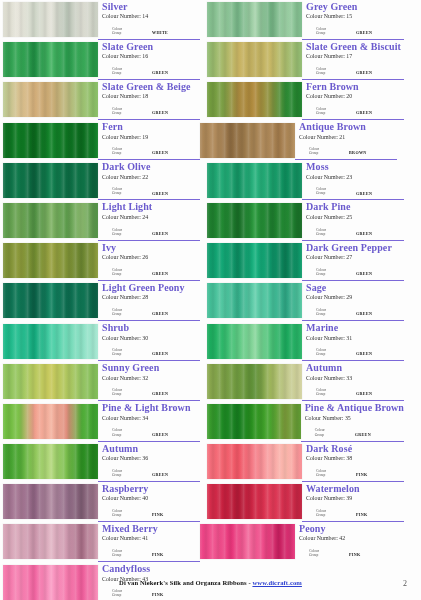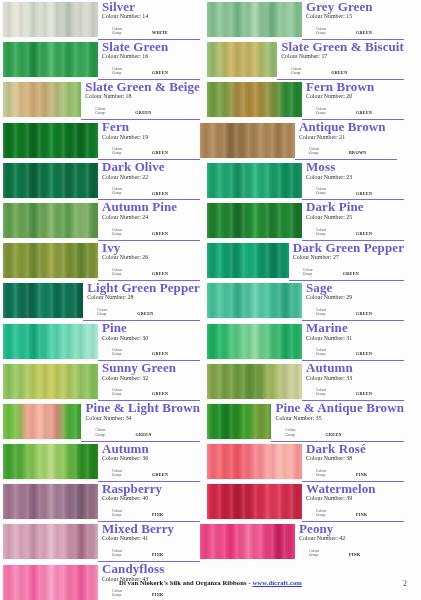--- a/index.html
+++ b/index.html
@@ -55,21 +55,21 @@
   .info{
     flex:1;
     padding-left:4px;
     position:relative;
     display:flex;
     flex-direction:column;
   }
   .c-name{
     color:#6a5acd;
     font-weight:bold;
-    font-size:13px;
+    font-size:10px;
     line-height:9px;
     letter-spacing:.1px;
     white-space:nowrap;
     margin-top:0.5px;
   }
   .c-number{
     color:#333333;
     font-size:5.9px;
     line-height:8px;
     margin-top:1.5px;
@@ -297,21 +297,21 @@
             <div class="grp-value">GREEN</div>
           </div>
           <div class="rule"></div>
         </div>
       </div>
       <div class="entry">
         <div class="swatch" style="background: linear-gradient(90deg, rgb(91, 154, 74) 0%, rgb(111, 167, 86) 17%, rgb(79, 143, 66) 33%, rgb(127, 178, 100) 50%, rgb(93, 156, 76) 67%, rgb(138, 185, 110) 83%, rgb(76, 140, 64) 100%);">
           <div class="streaks"></div>
         </div>
         <div class="info">
-          <div class="c-name">Autumn Pine</div>
+          <div class="c-name">Light Light</div>
           <div class="c-number">Colour Number: 24</div>
           <div class="grp-row">
             <div class="grp-label">
               <div>Colour</div>
               <div>Group</div>
             </div>
             <div class="grp-value">GREEN</div>
           </div>
           <div class="rule"></div>
         </div>
@@ -365,21 +365,21 @@
             <div class="grp-value">GREEN</div>
           </div>
           <div class="rule"></div>
         </div>
       </div>
       <div class="entry">
         <div class="swatch" style="background: linear-gradient(90deg, rgb(13, 107, 78) 0%, rgb(16, 122, 88) 17%, rgb(10, 94, 69) 33%, rgb(19, 132, 97) 50%, rgb(12, 107, 78) 67%, rgb(15, 119, 85) 83%, rgb(9, 90, 65) 100%);">
           <div class="streaks"></div>
         </div>
         <div class="info">
-          <div class="c-name">Light Green Pepper</div>
+          <div class="c-name">Light Green Peony</div>
           <div class="c-number">Colour Number: 28</div>
           <div class="grp-row">
             <div class="grp-label">
               <div>Colour</div>
               <div>Group</div>
             </div>
             <div class="grp-value">GREEN</div>
           </div>
           <div class="rule"></div>
         </div>
@@ -399,21 +399,21 @@
             <div class="grp-value">GREEN</div>
           </div>
           <div class="rule"></div>
         </div>
       </div>
       <div class="entry">
         <div class="swatch" style="background: linear-gradient(90deg, rgb(24, 181, 133) 0%, rgb(44, 194, 149) 17%, rgb(19, 168, 123) 33%, rgb(73, 207, 166) 50%, rgb(111, 217, 182) 67%, rgb(140, 224, 196) 83%, rgb(168, 232, 211) 100%);">
           <div class="streaks"></div>
         </div>
         <div class="info">
-          <div class="c-name">Pine</div>
+          <div class="c-name">Shrub</div>
           <div class="c-number">Colour Number: 30</div>
           <div class="grp-row">
             <div class="grp-label">
               <div>Colour</div>
               <div>Group</div>
             </div>
             <div class="grp-value">GREEN</div>
           </div>
           <div class="rule"></div>
         </div>

